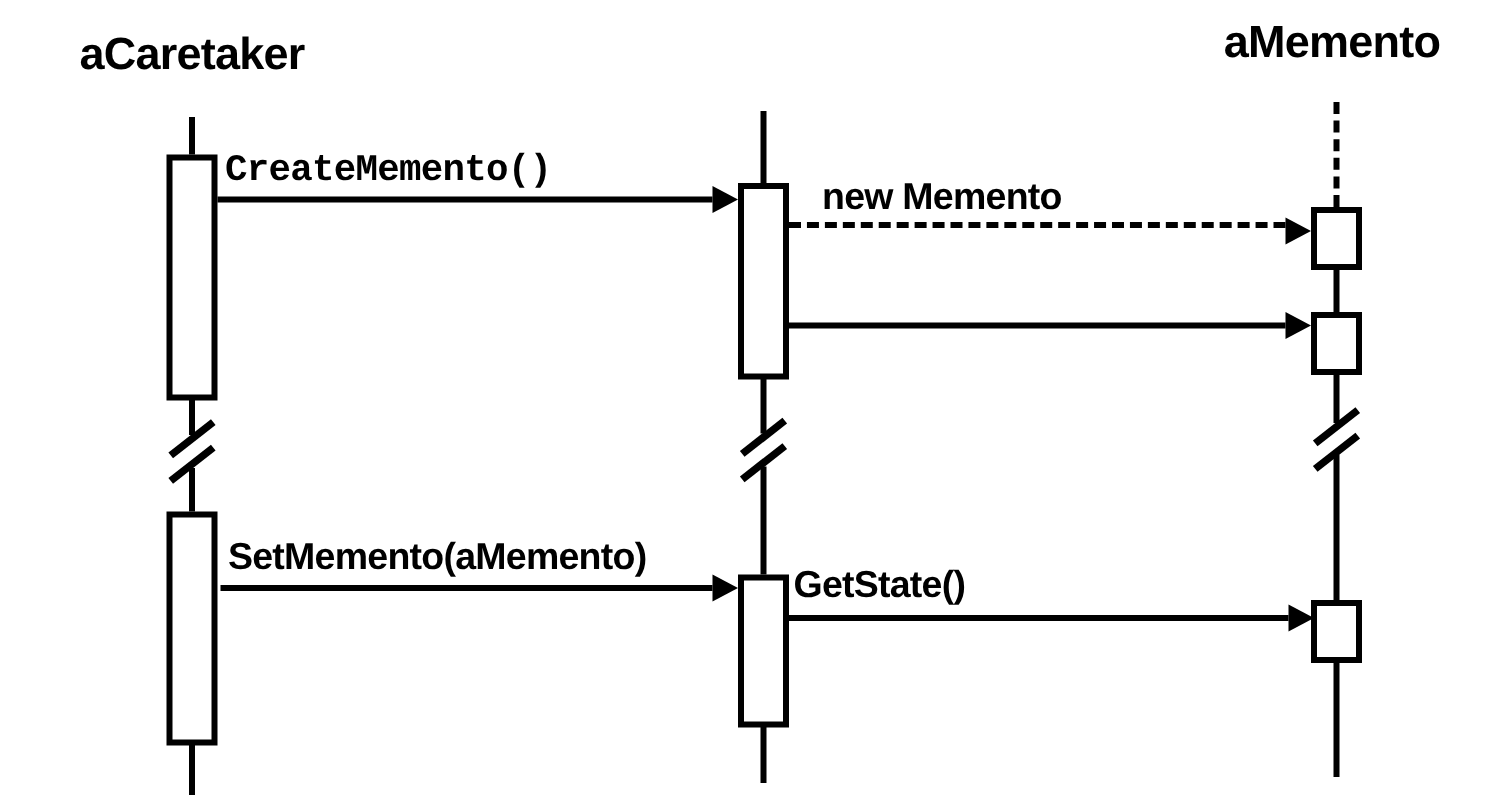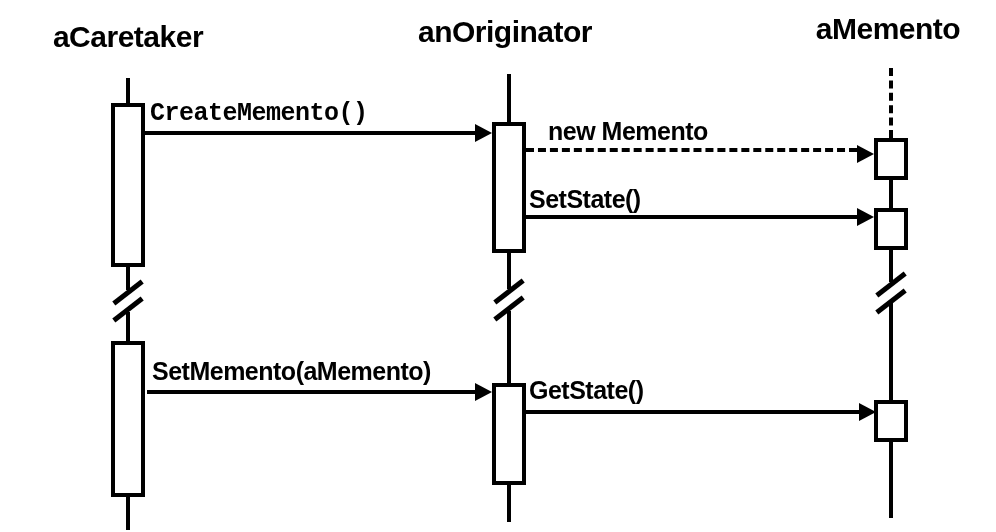--- a/index.html
+++ b/index.html
@@ -36,21 +36,20 @@
     border-left:17px solid #000;
     border-top:9px solid transparent;border-bottom:9px solid transparent;
   }
 </style>
 </head>
 <body>
 
 <div id="canvas">
 
   <div class="obj-label" style="left:-22px;top:20px;">aCaretaker</div>
-  <div class="obj-label" style="left:355px;top:15px;">anOriginator</div>
   <div class="obj-label" style="left:738px;top:12px;">aMemento</div>
 
   <div class="vline" style="left:126px;top:78px;height:27px;"></div>
   <div class="bar" style="left:111px;top:103px;height:164px;"></div>
   <div class="vline" style="left:126px;top:265px;height:25px;"></div>
   <div class="slash" style="left:110px;top:290px;"></div>
   <div class="slash" style="left:110px;top:307px;"></div>
   <div class="vline" style="left:126px;top:312px;height:31px;"></div>
   <div class="bar" style="left:111px;top:341px;height:156px;"></div>
   <div class="vline" style="left:126px;top:495px;height:35px;"></div>
@@ -78,21 +77,20 @@
   <div class="msg-label" style="left:150px;top:99px;font-family:Liberation Mono, monospace;">CreateMemento()</div>
   <div class="arrow" style="left:145px;top:131px;width:330px;">
     <span class="ah"></span>
   </div>
 
   <div class="msg-label" style="left:548px;top:117px;">new Memento</div>
   <div class="darrow" style="left:526px;top:148px;width:331px;">
     <span class="ah"></span>
   </div>
 
-  <div class="msg-label" style="left:529px;top:185px;">SetState()</div>
   <div class="arrow" style="left:526px;top:215px;width:331px;">
     <span class="ah"></span>
   </div>
 
   <div class="msg-label" style="left:152px;top:357px;">SetMemento(aMemento)</div>
   <div class="arrow" style="left:147px;top:390px;width:328px;">
     <span class="ah"></span>
   </div>
 
   <div class="msg-label" style="left:529px;top:376px;">GetState()</div>

